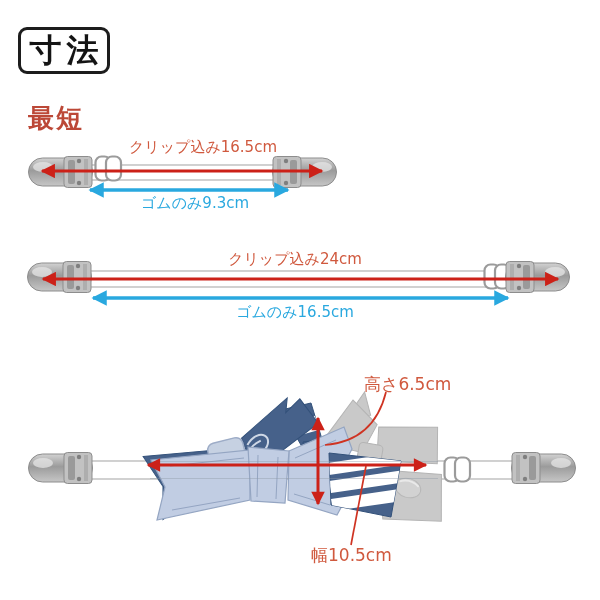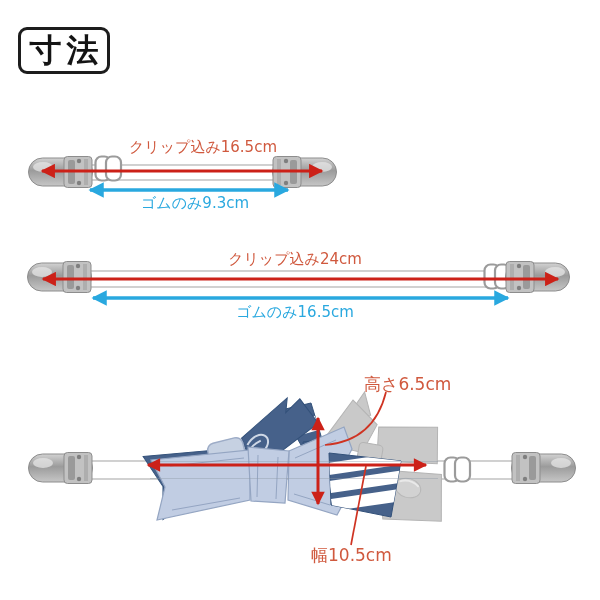--- a/index.html
+++ b/index.html
@@ -28,20 +28,21 @@
 </style>
 </head>
 <body>
 
 <div class="stage">
 
   <div class="title-box">
     <span>寸法</span>
   </div>
 
+  <div class="heading" id="heading-shortest">最短</div>
 
   <svg width="600" height="600" viewBox="0 0 600 600">
     <defs>
       <linearGradient id="gClip" x1="0" y1="0" x2="0" y2="1">
         <stop offset="0" stop-color="#d2d2d2"></stop>
         <stop offset="0.45" stop-color="#9b9b9b"></stop>
         <stop offset="1" stop-color="#c6c6c6"></stop>
       </linearGradient>
       <marker id="mRed" viewBox="0 0 10 10" refX="9" refY="5" markerWidth="5.5" markerHeight="4.5" orient="auto-start-reverse">
         <path d="M0,0 L10,5 L0,10 Z" fill="#cc2118"></path>

